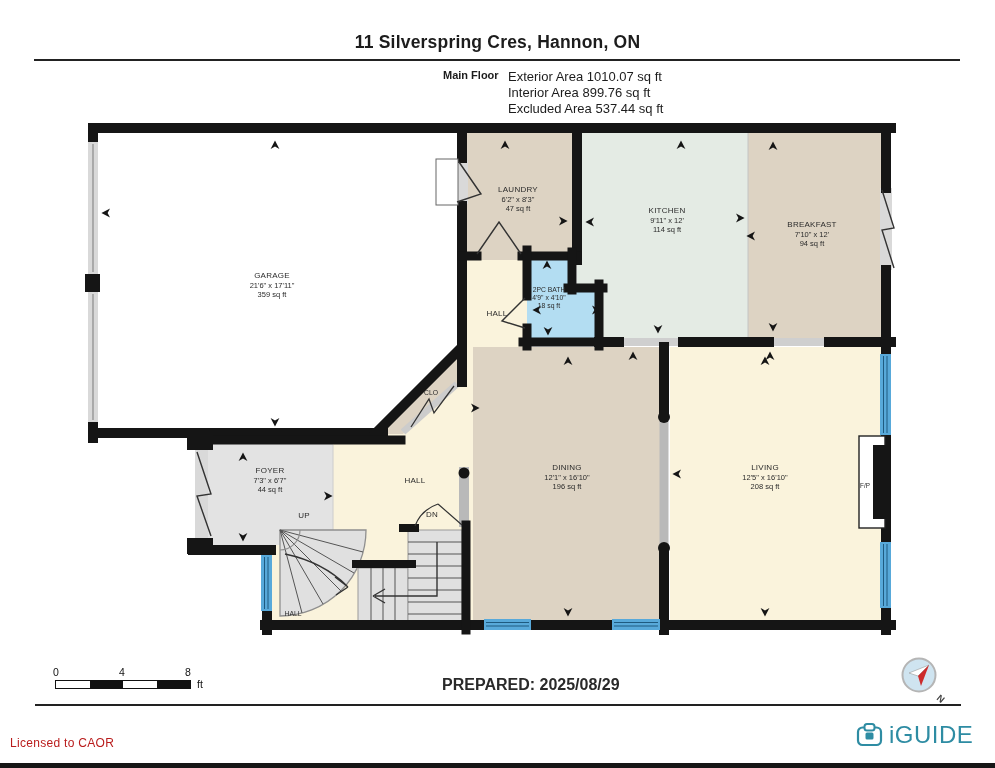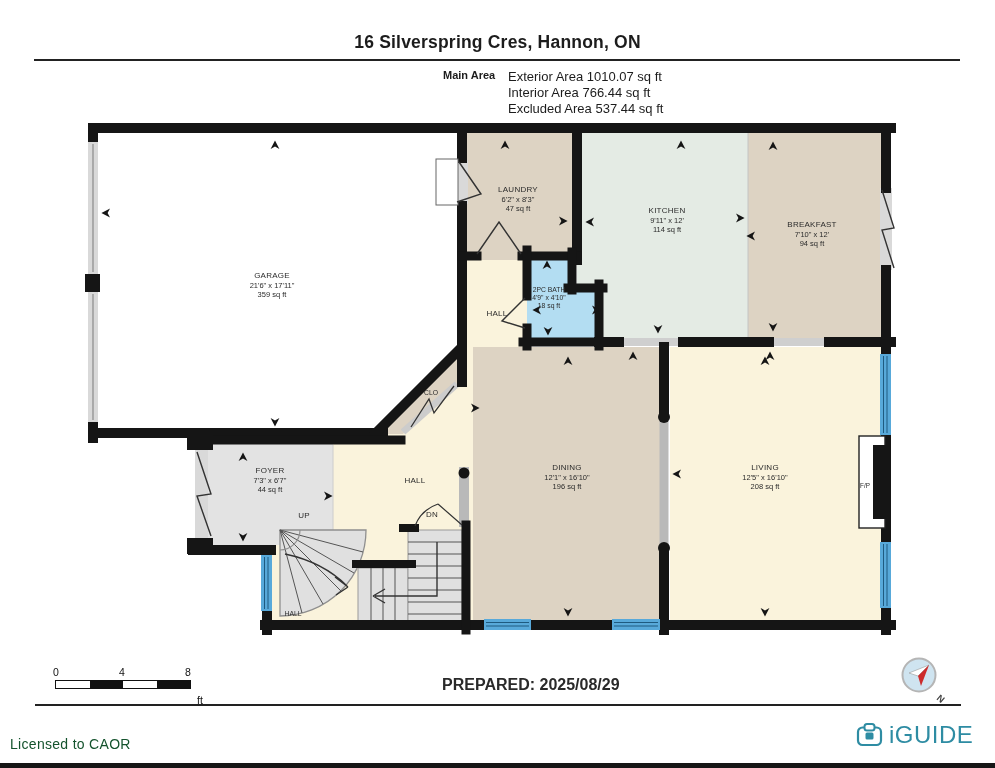--- a/index.html
+++ b/index.html
@@ -16,42 +16,42 @@
   #plan text{font-family:"Liberation Sans",sans-serif;fill:#2b2b2b;}
   .rname{font-size:8px;letter-spacing:.25px;}
   .rdim{font-size:7.5px;}
   .tiny{font-size:6.8px;}
   .fp{font-size:6.3px;}
   
   #scalebar{position:absolute;left:55px;top:666px;width:136px;height:26px;}
   #scalebar .num{position:absolute;top:0;font-size:10.5px;color:#111;transform:translateX(-50%);}
   #scalebar .bar{position:absolute;top:14px;left:0;width:134px;height:7px;border:1px solid #111;display:flex;}
   #scalebar .bar div{flex:1;}
-  #scalebar .unit{position:absolute;left:142px;top:12px;font-size:10.5px;color:#111;margin-top:16px;}
+  #scalebar .unit{position:absolute;left:142px;top:12px;font-size:10.5px;color:#111;}
   #prepared{position:absolute;left:442px;top:676px;font-size:16px;font-weight:600;color:#2a2a2a;}
   #compass{position:absolute;left:895px;top:653px;}
   
   #footer-rule{position:absolute;top:704px;left:35px;width:926px;height:2.4px;background:#222;}
   #disclaimer{position:absolute;top:712px;left:38px;width:790px;font-size:9.8px;color:#1e1e1e;}
   #logo{position:absolute;top:721px;left:856px;display:flex;align-items:center;gap:6px;}
   #logo .word{font-size:24px;color:#2e8ca3;letter-spacing:.5px;}
-  #license{position:absolute;top:736px;left:10px;font-size:14px;color:#14532d;letter-spacing:.3px;}
+  #license{position:absolute;top:736px;left:10px;font-size:12px;color:#b91c1c;letter-spacing:.3px;}
   #bottom-strip{position:absolute;left:0;bottom:0;width:100%;height:5px;background:#161616;}
 </style>
 </head>
 <body>
 
 <div id="page">
 
-  <div id="title">16 Silverspring Cres, Hannon, ON</div>
+  <div id="title">11 Silverspring Cres, Hannon, ON</div>
   <div id="title-rule"></div>
-  <div id="floor-label">Main Area</div>
+  <div id="floor-label">Main Floor</div>
   <div id="area-lines">
     <div>Exterior Area 1010.07 sq ft</div>
-    <div>Interior Area 766.44 sq ft</div>
+    <div>Interior Area 899.76 sq ft</div>
     <div>Excluded Area 537.44 sq ft</div>
   </div>
 
   <svg id="plan" width="815" height="522" viewBox="0 0 815 522">
     <defs>
       <path id="dim-arrow" d="M0,-4.6 L4.4,4 L0,1.6 L-4.4,4 Z"></path>
     </defs>
 
     <g>
       <rect x="186" y="229" width="202" height="283" fill="#faf3dc"></rect>

